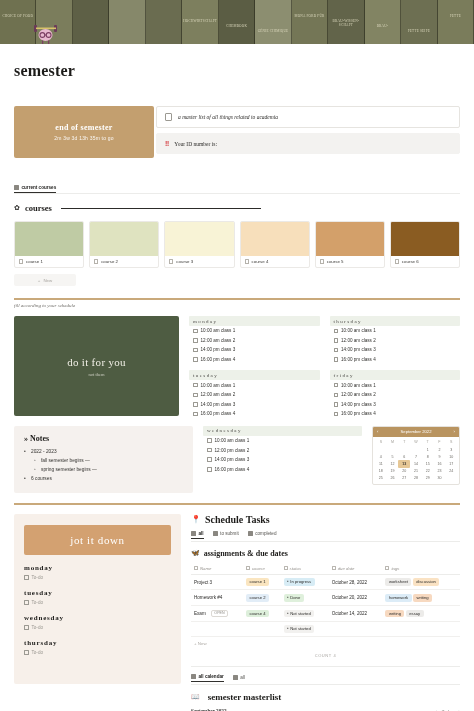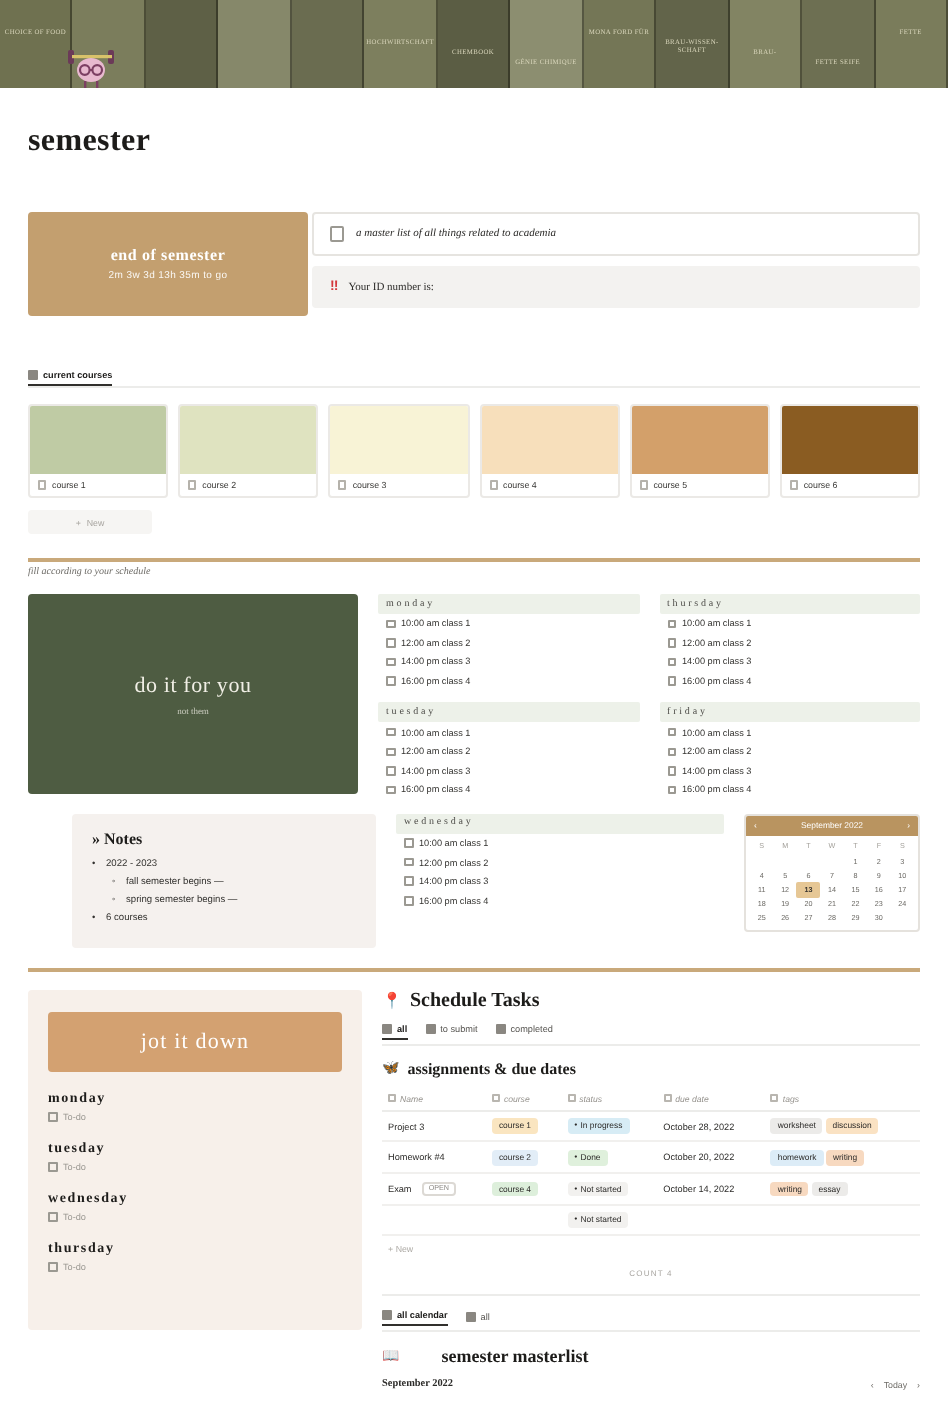--- a/index.html
+++ b/index.html
@@ -85,21 +85,21 @@
   .daycols{ flex:1; display:flex; gap:10px; }
   .daycol{ flex:1; }
   .dayhead{ background:#edf1e9; font-size:5px; color:#4c4b47; letter-spacing:1.4px;
             padding:2.5px 4px; border-radius:1px; font-family:"Liberation Serif",serif;}
   .dayitem{ display:flex; align-items:center; gap:3px; font-size:4.6px; color:#33322f; padding:2.3px 4px;}
   .cbox{ width:4.5px;height:4.5px;border:.8px solid #9b9992; border-radius:.5px; flex:0 0 auto;}
   .daygap{ height:6px; }
 
   
   .notesrow{ display:flex; gap:10px; padding:0 14px; margin-top:7px; align-items:flex-start;}
-  .notes{ width:152px; background:#f5f1ee; border-radius:2px; padding:8px 10px 10px 10px;margin-left:22px;}
+  .notes{ width:179px; background:#f5f1ee; border-radius:2px; padding:8px 10px 10px 10px;}
   .notes h3{ font-family:"Liberation Serif",serif; font-size:8px; color:#1d1c1a; }
   .notes ul{ list-style:none; margin-top:4px; }
   .notes li{ font-size:4.8px; color:#33322f; padding:2px 0 2px 7px; position:relative;}
   .notes li:before{ content:"•"; position:absolute; left:0; color:#33322f;}
   .notes li.sub{ padding-left:17px; }
   .notes li.sub:before{ content:"◦"; left:10px; }
   .wedcol{ flex:1; }
   .calwrap{ width:88px; }
   .minical{ width:88px; border:1px solid #e5e2dd; border-radius:2px; overflow:hidden; background:#fff;}
   .calhead{ background:#b99460; color:#fff; font-size:4.2px; text-align:center; padding:2.5px 0;
@@ -139,21 +139,21 @@
   table.tbl td{ font-size:4.6px; color:#2c2b29; padding:3.5px 3px; border-bottom:1px solid #f1f0ee; vertical-align:middle;}
   .pill{ display:inline-block; padding:1.2px 3.5px; border-radius:2px; font-size:4.2px; line-height:1.25;}
   .pill.dot:before{ content:"●"; font-size:2.6px; vertical-align:1.2px; margin-right:1.6px;}
   .openbtn{ display:inline-block; border:.7px solid #dcd9d4; border-radius:2px; padding:.8px 2.6px;
             font-size:3.6px; color:#8d8a85; margin-left:5px;}
   .newrow{ font-size:4.4px; color:#aeaba6; padding:4px 3px; }
   .countline{ text-align:center; font-size:4px; color:#a8a5a0; letter-spacing:.6px; margin-top:3px;}
 
   .botdiv{ height:1px; background:#ececea; margin-top:8px;}
   .mtabs{ display:flex; gap:9px; margin-top:7px;}
-  .mtitle{ display:flex; align-items:center; gap:21px; margin-top:7px;}
+  .mtitle{ display:flex; align-items:center; gap:8px; margin-top:7px;}
   .mtitle .mt-txt{ font-family:"Liberation Serif",serif; font-size:9px; font-weight:700; color:#1d1c1a;}
   .mfoot{ display:flex; justify-content:space-between; align-items:center; margin-top:6px;}
   .mfoot .mon{ font-size:5.2px; font-weight:700; color:#2c2b29; font-family:"Liberation Serif",serif;}
   .mfoot .nav{ font-size:4.4px; color:#6e6c67; display:flex; gap:5px; align-items:center;}
 </style>
 </head>
 <body>
 
 <div class="page">
 
@@ -232,20 +232,25 @@
   </div>
 
   <div class="tabbar">
     <div class="tab active">
       <span class="tabico"></span>
       <span>current courses</span>
     </div>
   </div>
   <div class="tabrule"></div>
 
+  <div class="sechead">
+    <span class="shico">✿</span>
+    <span class="shtxt">courses</span>
+    <span class="shline"></span>
+  </div>
 
   <div class="cards" id="cards">
       <div class="card">
         <div class="swatch" style="background:#bfcba4"></div>
         <div class="clabel">
           <span class="cico"></span>
           <span>course 1</span>
         </div>
       </div>
       <div class="card">

